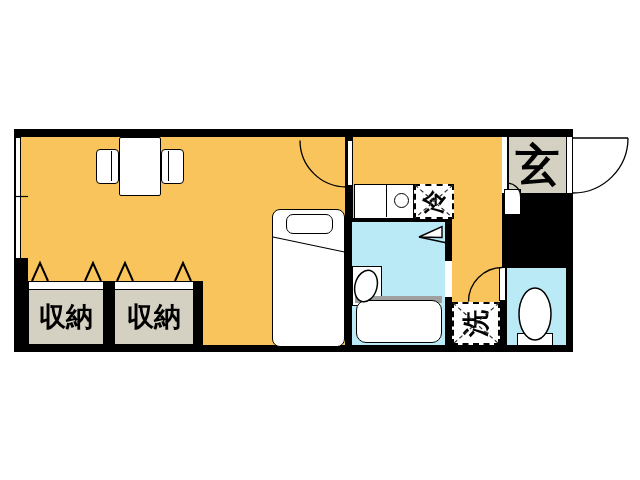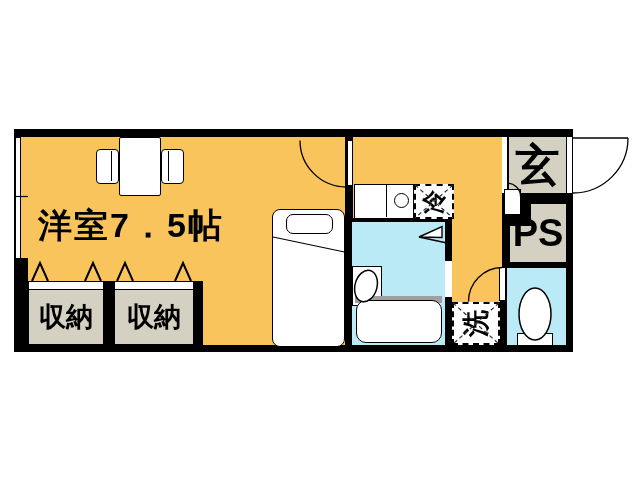--- a/index.html
+++ b/index.html
@@ -55,23 +55,20 @@
   </div>
   <div class="abs dashedbox label" style="left:452px;top:302px;width:48px;height:43px;font-size:27px;">
     <span class="rot">洗</span>
   </div>
 
   <div class="abs beige label" style="left:507px;top:137px;width:59px;height:56px;border-left:2px solid #000;font-size:44px;">
     <span>玄</span>
   </div>
 
   <div class="abs wall" style="left:502px;top:193px;width:71px;height:75px;"></div>
-  <div class="abs beige label" style="left:510px;top:204px;width:56px;height:58px;font-size:38px;">
-    <span>PS</span>
-  </div>
   <div class="abs wall" style="left:510px;top:204px;width:21px;height:22px;"></div>
   <div class="abs" style="left:504px;top:189px;width:17px;height:26px;background:#fff;border:1.8px solid #000;"></div>
 
   <div class="abs wall" style="left:500px;top:268px;width:7px;height:80px;"></div>
   <div class="abs cyan" style="left:507px;top:268px;width:59px;height:77px;"></div>
   <div class="abs thinbox" style="left:499px;top:267px;width:7px;height:34px;"></div>
   <div class="abs whitebox" style="left:517px;top:333px;width:36px;height:13px;"></div>
 
   <div class="abs wall" style="left:104px;top:281px;width:10px;height:64px;"></div>
   <div class="abs wall" style="left:194px;top:281px;width:9px;height:64px;"></div>
@@ -87,21 +84,20 @@
   <div class="abs whitebox" style="left:119px;top:137px;width:42px;height:59px;border-radius:2px;"></div>
   <div class="abs thinbox" style="left:96px;top:149px;width:23px;height:35px;border-radius:4px;">
     <div class="abs" style="left:14px;top:1px;width:0;height:30px;border-left:1.2px solid #000;"></div>
   </div>
   <div class="abs thinbox" style="left:161px;top:149px;width:23px;height:35px;border-radius:4px;">
     <div class="abs" style="left:6px;top:1px;width:0;height:30px;border-left:1.2px solid #000;"></div>
   </div>
   <div class="abs whitebox" style="left:272px;top:209px;width:73px;height:138px;border-radius:8px;"></div>
   <div class="abs whitebox" style="left:286px;top:214px;width:47px;height:20px;border-radius:7px;"></div>
 
-  <div class="abs" style="left:38px;top:208px;font-size:34px;font-weight:bold;letter-spacing:2px;line-height:1;">洋室7．5帖</div>
 
   <svg width="640" height="480" viewBox="0 0 640 480">
 
     <path d="M300,140.5 A46.5,46.5 0 0 0 346.5,187" fill="none" stroke="#000" stroke-width="1.3"></path>
     <path d="M502.5,267.5 A34,34 0 0 0 468.5,301.5" fill="none" stroke="#000" stroke-width="1.3"></path>
     <path d="M507,183 A13.5,13.5 0 0 1 520.5,196.5" fill="none" stroke="#000" stroke-width="1.2"></path>
     <path d="M573,138 L628,138" stroke="#000" stroke-width="1.6"></path>
     <path d="M628,138 A55,55 0 0 1 573,193" fill="none" stroke="#000" stroke-width="1.3"></path>
 
     <path d="M273,237 L344.5,252" stroke="#000" stroke-width="1.2"></path>

